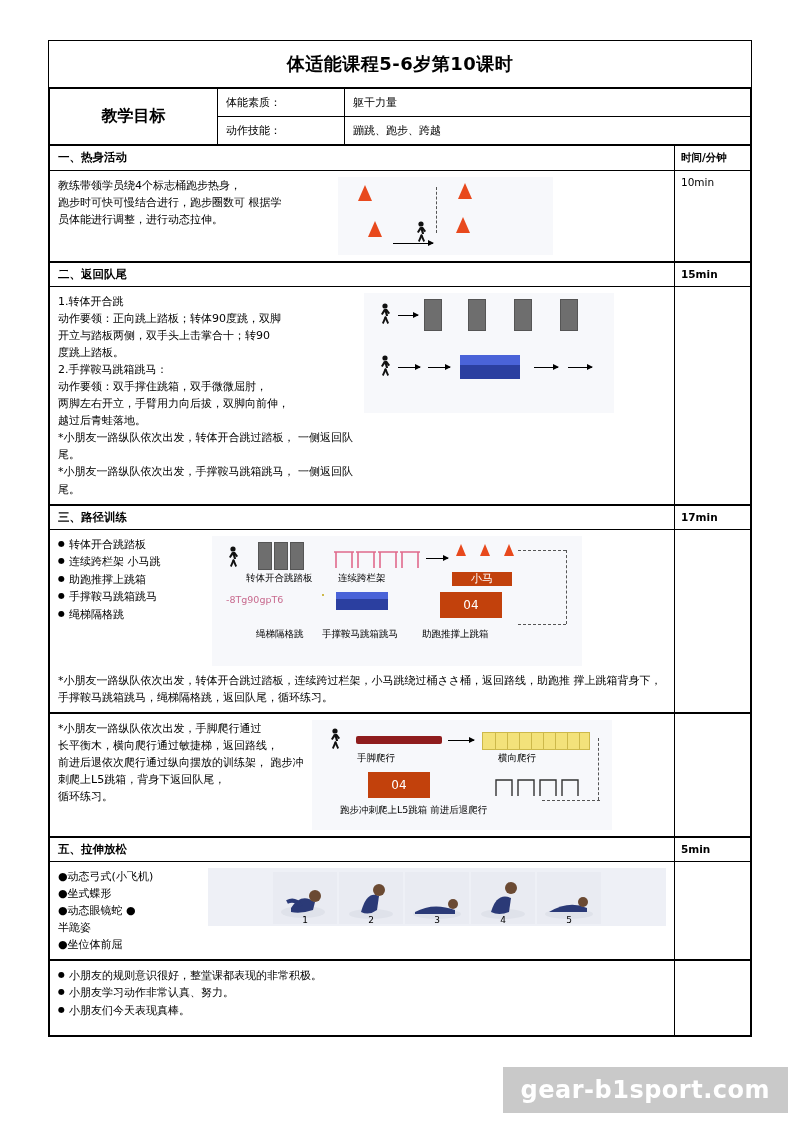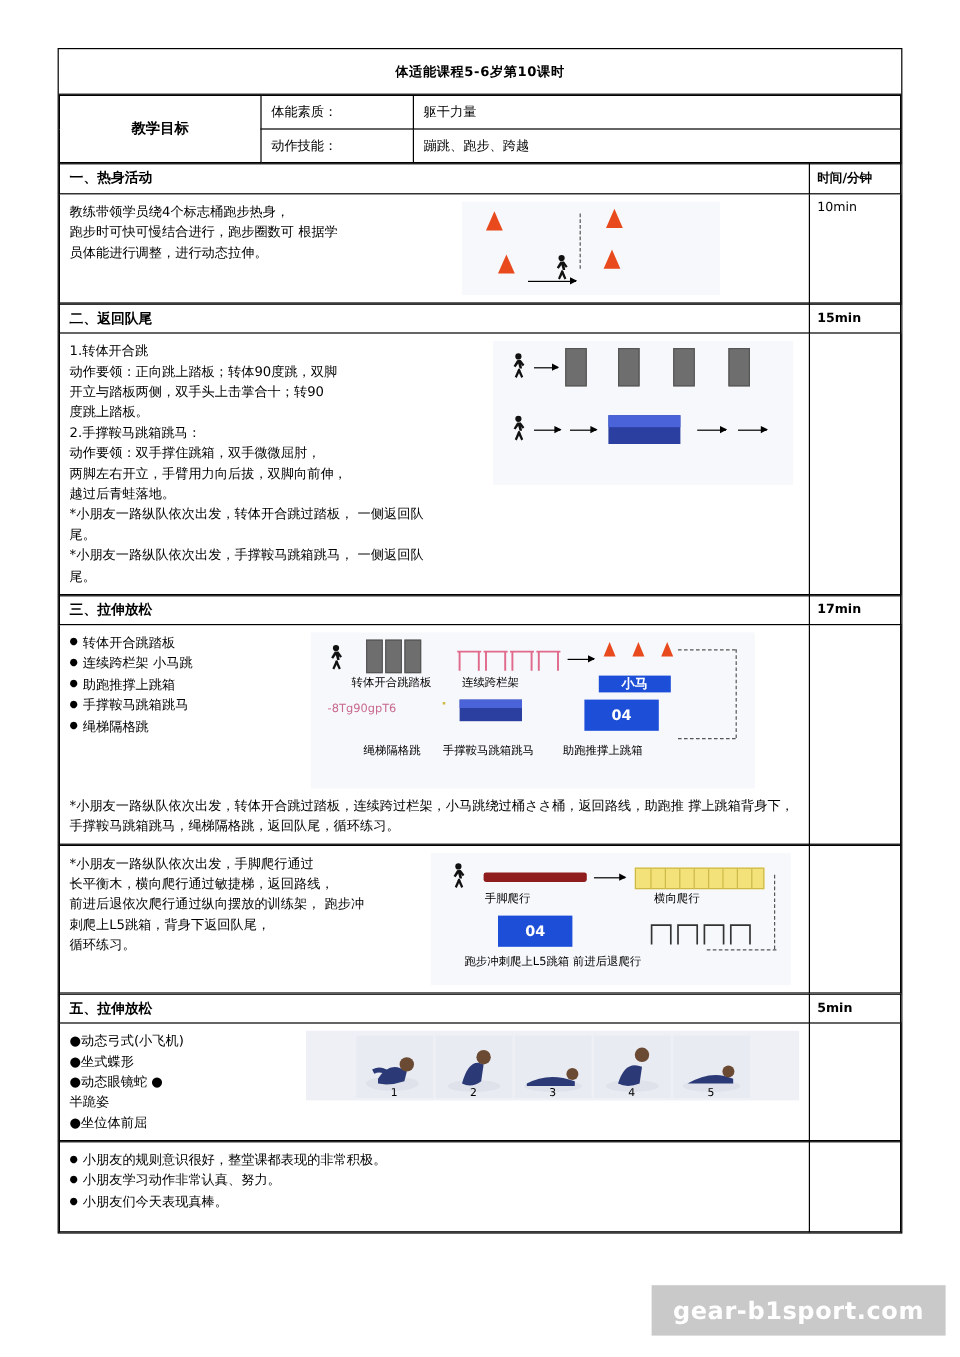--- a/index.html
+++ b/index.html
@@ -13,41 +13,41 @@
   }
   .page{
     position:absolute;
     left:48px; top:40px; width:704px;
     border:1px solid #000;
     box-sizing:border-box;
   }
   .doc-title{
     text-align:center;
     font-weight:bold;
-    font-size:11px;
+    font-size:18px;
     padding:11px 0 11px 0;
     border-bottom:1px solid #000;
     letter-spacing:0.5px;
   }
   table{border-collapse:collapse;width:100%;}
   td{border:1px solid #000;vertical-align:top;}
   .goal-label{
-    width:165px;text-align:center;font-weight:bold;font-size:12px;
+    width:165px;text-align:center;font-weight:bold;font-size:16px;
     vertical-align:middle;
   }
   .goal-key{width:110px;padding:6px 8px;font-size:11px;}
   .goal-val{padding:6px 8px;font-size:11px;margin-left:20px;}
   .sec-head{
     font-weight:bold;font-size:11.5px;padding:4px 8px;
     background:#fff;
   }
   .time-col{width:63px;text-align:left;padding:5px 6px;font-size:10.5px;}
   .content-cell{padding:6px 8px;}
   .txt{line-height:1.55;font-size:11px;white-space:pre-line;}
-  .row-flex{display:flex;gap:47px;}
+  .row-flex{display:flex;}
   .left-txt{flex:0 0 auto;}
   .figure{flex:1 1 auto;position:relative;}
 
   
   .fig{position:relative;background:#f7f8fb;}
   .cone{
     width:0;height:0;border-left:7px solid transparent;border-right:7px solid transparent;
     border-bottom:16px solid #e8491d;position:absolute;
   }
   .cone.sm{border-left-width:5px;border-right-width:5px;border-bottom-width:12px;}
@@ -61,28 +61,28 @@
   .arrow{position:absolute;height:1px;background:#000;}
   .arrow:after{
     content:"";position:absolute;right:-1px;top:-3px;
     border-left:6px solid #000;border-top:3px solid transparent;border-bottom:3px solid transparent;
   }
   .dashline{position:absolute;border-top:1px dashed #555;}
   .dashv{position:absolute;border-left:1px dashed #555;}
   .hurdle{position:absolute;}
   .ladder{position:absolute;background:#f3e27a;border:1px solid #cdb94a;}
   .ladder i{position:absolute;top:0;bottom:0;width:1px;background:#cdb94a;}
-  .greenbox{position:absolute;background:#1d4ed8;color:#fff;font-size:11px;font-weight:bold;
+  .greenbox{position:absolute;background:#c2410c;color:#fff;font-size:11px;font-weight:normal;
     display:flex;align-items:center;justify-content:center;}
   .redbar{position:absolute;background:#8f1d1d;border-radius:2px;}
   .label-sm{position:absolute;font-size:9.5px;white-space:nowrap;}
   .label-pink{color:#c86a8e;}
   .watermark{
     position:absolute;right:12px;bottom:18px;
-    background:#c9c9c9;color:#fff;font-size:20px;font-weight:bold;
+    background:#c9c9c9;color:#fff;font-size:24px;font-weight:bold;
     padding:9px 18px;letter-spacing:0.5px;
     font-family:"DejaVu Sans","Liberation Sans",sans-serif;
   }
   ul.bullets{margin:0;padding:0;list-style:none;}
   ul.bullets li{line-height:1.6;font-size:11px;}
   ul.bullets li:before{content:"\25CF";font-size:8px;margin-right:4px;vertical-align:2px;}
   .note{font-size:11px;line-height:1.55;padding-top:6px;white-space:pre-line;}
   .photo-strip{display:flex;gap:2px;justify-content:center;background:#eef0f6;padding:4px 2px 2px 2px;}
   .photo{position:relative;width:64px;height:52px;background:#e9ebf2;}
   .photo .num{position:absolute;bottom:-1px;left:50%;transform:translateX(-50%);font-size:9px;}
@@ -211,21 +211,21 @@
         </div>
       </td>
       <td class="time-col">&nbsp;</td>
     </tr>
   </tbody>
     </table>
 
   <table>
     <tbody>
         <tr>
-      <td class="sec-head">三、拉伸放松</td>
+      <td class="sec-head">三、路径训练</td>
       <td class="sec-head time-col">17min</td>
     </tr>
     <tr>
       <td class="content-cell">
         <div class="row-flex">
           <ul class="bullets" style="width:150px;flex:0 0 150px">
             <li>转体开合跳踏板</li>
             <li>连续跨栏架  小马跳</li>
             <li>助跑推撑上跳箱</li>
             <li>手撑鞍马跳箱跳马</li>

